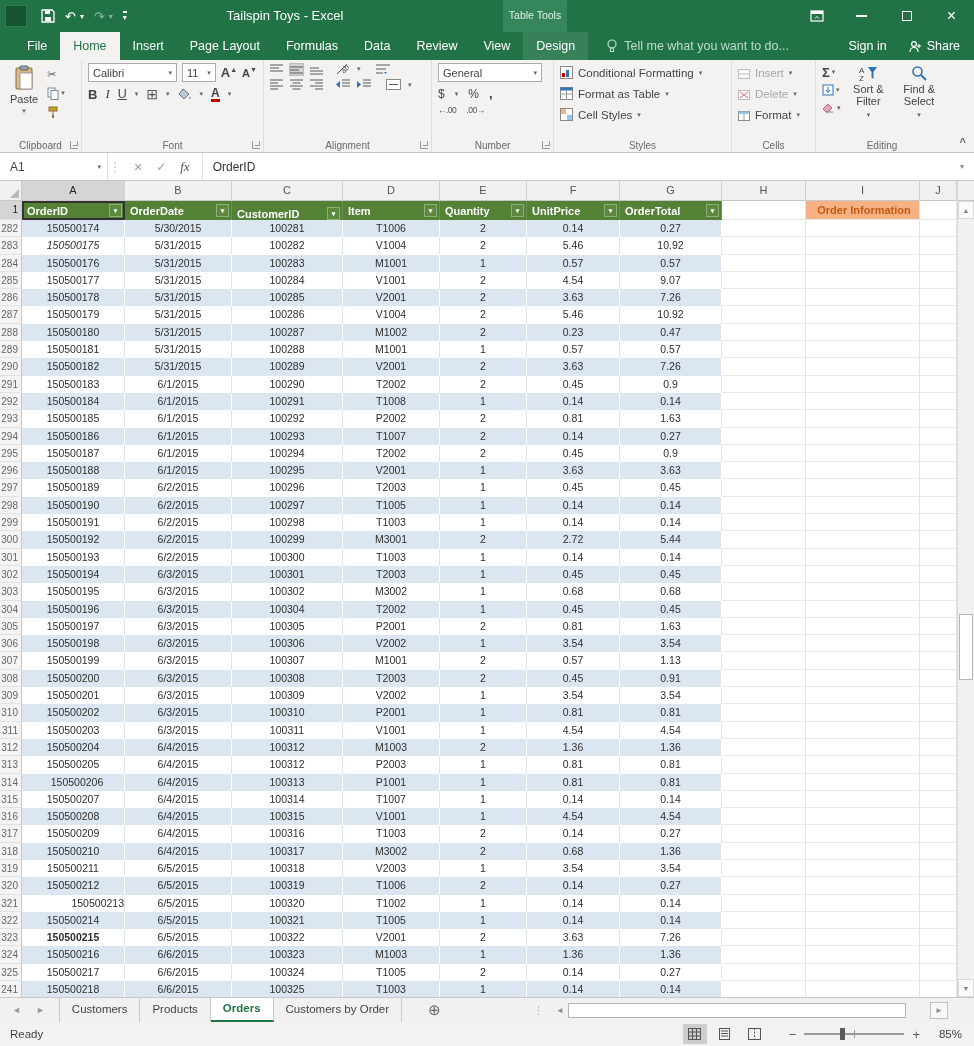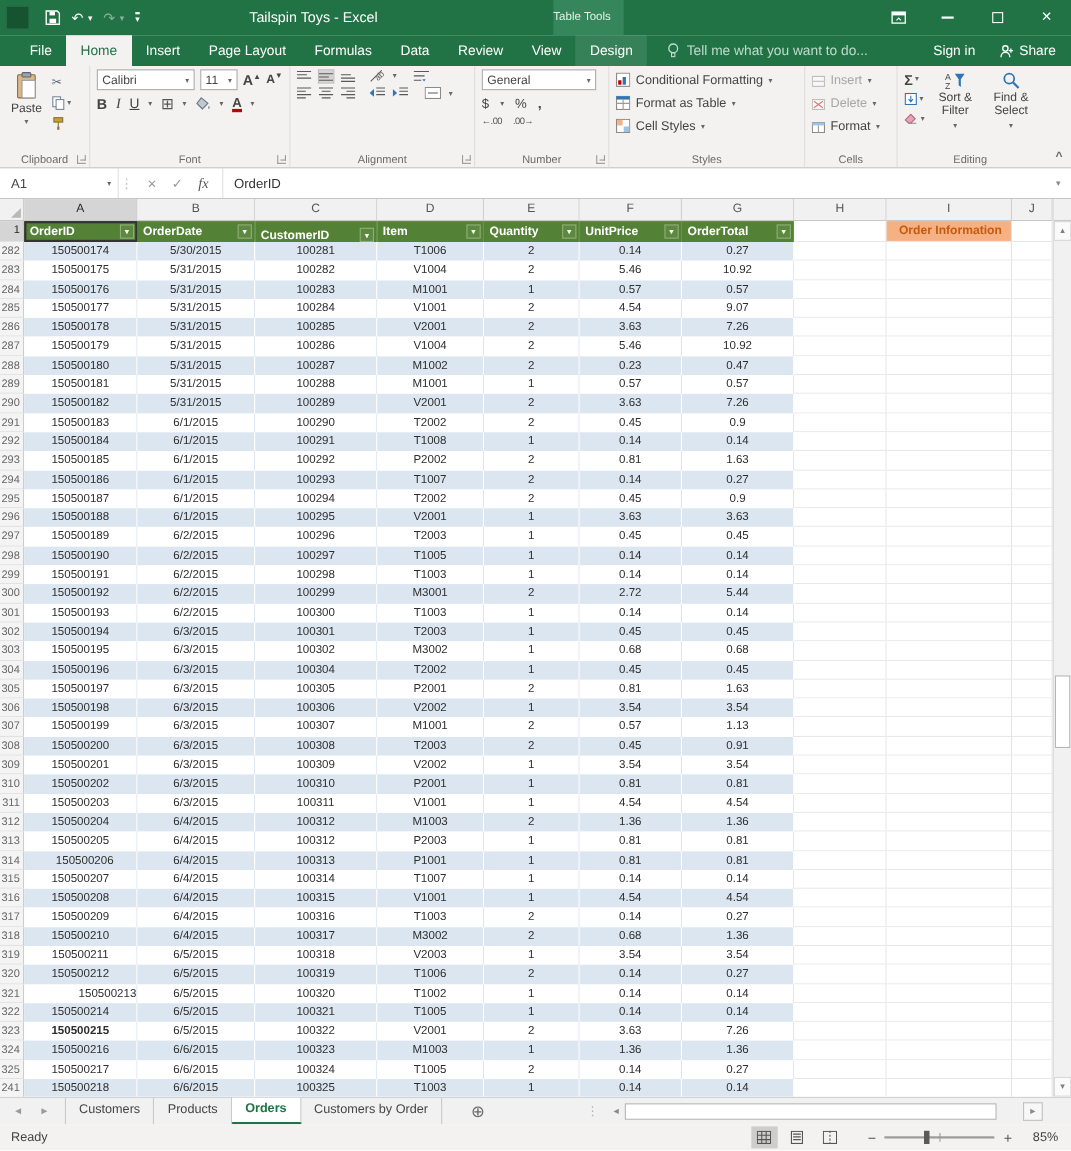--- a/index.html
+++ b/index.html
@@ -12,21 +12,21 @@
     align-items:center; position:relative; flex:none; }
   .appicon { width:22px; height:22px; background:#16532F; margin-left:5px; flex:none;
     border:1px solid #2e7a4f; }
   .qat { display:flex; align-items:center; gap:10px; margin-left:14px; font-size:13px; }
   .qat .dim { opacity:.45; }
   .qat .mini-caret { font-size:8px; margin-left:-6px; }
   .qat-custom { border-top:2px solid #fff; font-size:8px; line-height:8px; padding-top:1px; }
   .win-title { position:absolute; left:160px; width:250px; text-align:center;
     font-size:13px; top:8px; }
   .ctx-strip { position:absolute; left:503px; top:0; width:64px; height:32px;
-    background:#35875B; color:#E2F0E7; font-size:10.5px; text-align:left;
+    background:#35875B; color:#E2F0E7; font-size:10.5px; text-align:center;
     padding-top:9px; }
   .winbtns { position:absolute; right:0; top:0; height:32px; display:flex; }
   .winbtn { width:45px; height:32px; display:flex; align-items:center;
     justify-content:center; color:#fff; }
   .minus-shape { width:11px; height:1.5px; background:#fff; }
   .max-shape { width:10px; height:10px; border:1.5px solid #fff; }
 
   
   .tabrow { height:28px; background:var(--green); display:flex; align-items:stretch;
     padding-left:14px; flex:none; color:#fff; position:relative; }
@@ -656,21 +656,21 @@
             <div class="tc" style="width: 97px;">T1006</div>
             <div class="tc" style="width: 87px;">2</div>
             <div class="tc" style="width: 93px;">0.14</div>
             <div class="tc" style="width: 102px;">0.27</div>
             <div class="pc" style="width: 84px;"></div>
             <div class="pc" style="width: 114px;"></div>
             <div class="pc" style="width: 37px;"></div>
           </div>
           <div class="row">
             <div class="gut">283</div>
-            <div class="tc" style="width: 103px;">150500175</div>
+            <div class="tc" style="width: 103px; font-style: italic;">150500175</div>
             <div class="tc" style="width: 107px;">5/31/2015</div>
             <div class="tc" style="width: 111px;">100282</div>
             <div class="tc" style="width: 97px;">V1004</div>
             <div class="tc" style="width: 87px;">2</div>
             <div class="tc" style="width: 93px;">5.46</div>
             <div class="tc" style="width: 102px;">10.92</div>
             <div class="pc" style="width: 84px;"></div>
             <div class="pc" style="width: 114px;"></div>
             <div class="pc" style="width: 37px;"></div>
           </div>

